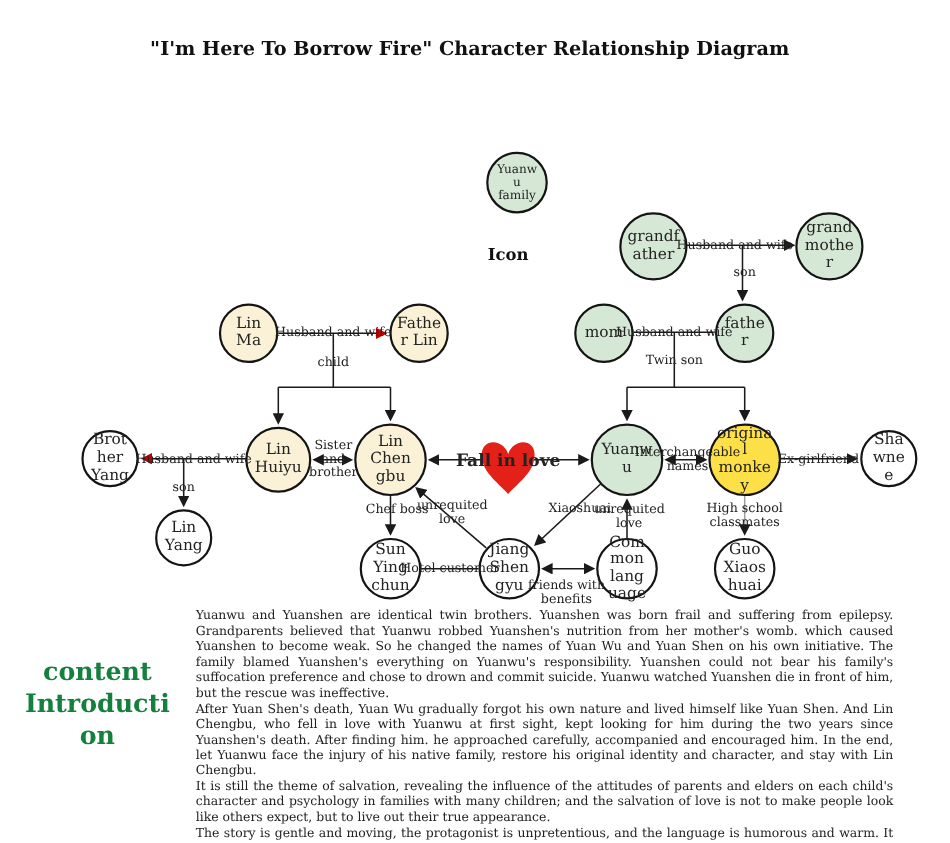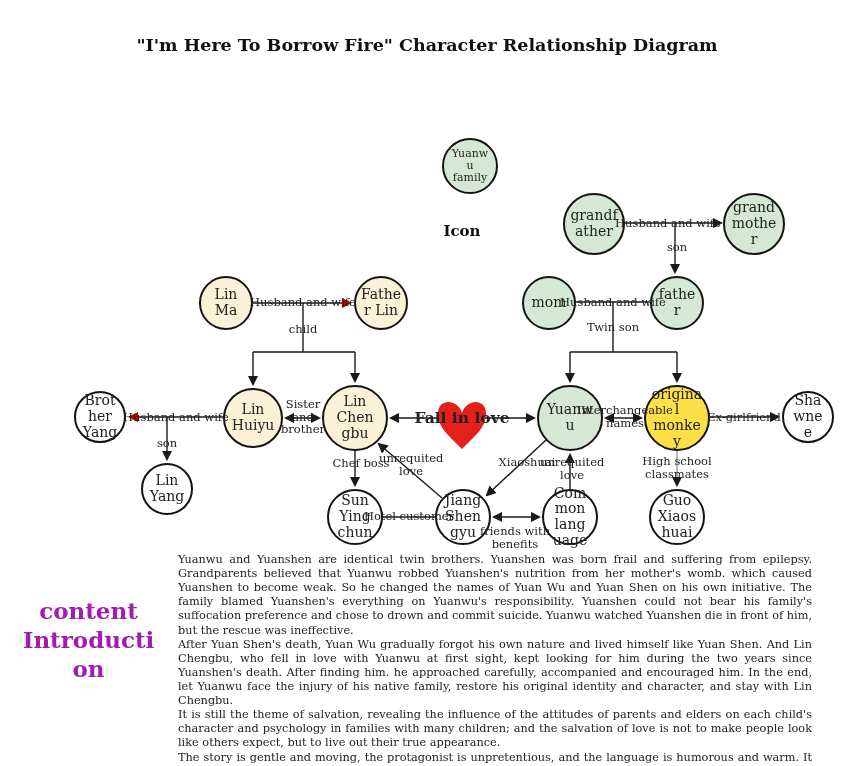--- a/index.html
+++ b/index.html
@@ -13,21 +13,21 @@
   .node{position:absolute;transform:translate(-50%,-50%);border:2.6px solid #141414;
         border-radius:50%;display:flex;align-items:center;justify-content:center;
         text-align:center;font-size:14px;line-height:1.12;color:#222;
         box-sizing:border-box;}
   .node > span{display:block;width:82%;overflow-wrap:anywhere;}
   .elabel{position:absolute;transform:translate(-50%,-50%);font-size:11.5px;
         color:#222;text-align:center;line-height:1.1;white-space:nowrap;}
   .elabel.wrap{white-space:normal;}
   .elabel.bold{font-weight:bold;font-size:15.5px;}
   #intro-heading{position:absolute;left:22px;top:597px;width:133px;text-align:center;
-        font-size:23px;font-weight:bold;line-height:1.26;overflow-wrap:anywhere;color:#a21caf;}
+        font-size:23px;font-weight:bold;line-height:1.26;overflow-wrap:anywhere;color:#15803d;}
   #intro-text{position:absolute;left:178px;top:553px;width:634px;font-size:11.3px;
         line-height:1.25;text-align:justify;color:#222;}
   #intro-text p{margin:0;}
 </style>
 </head>
 <body>
 
 <div id="stage">
 
   <div id="title">"I'm Here To Borrow Fire" Character Relationship Diagram</div>

